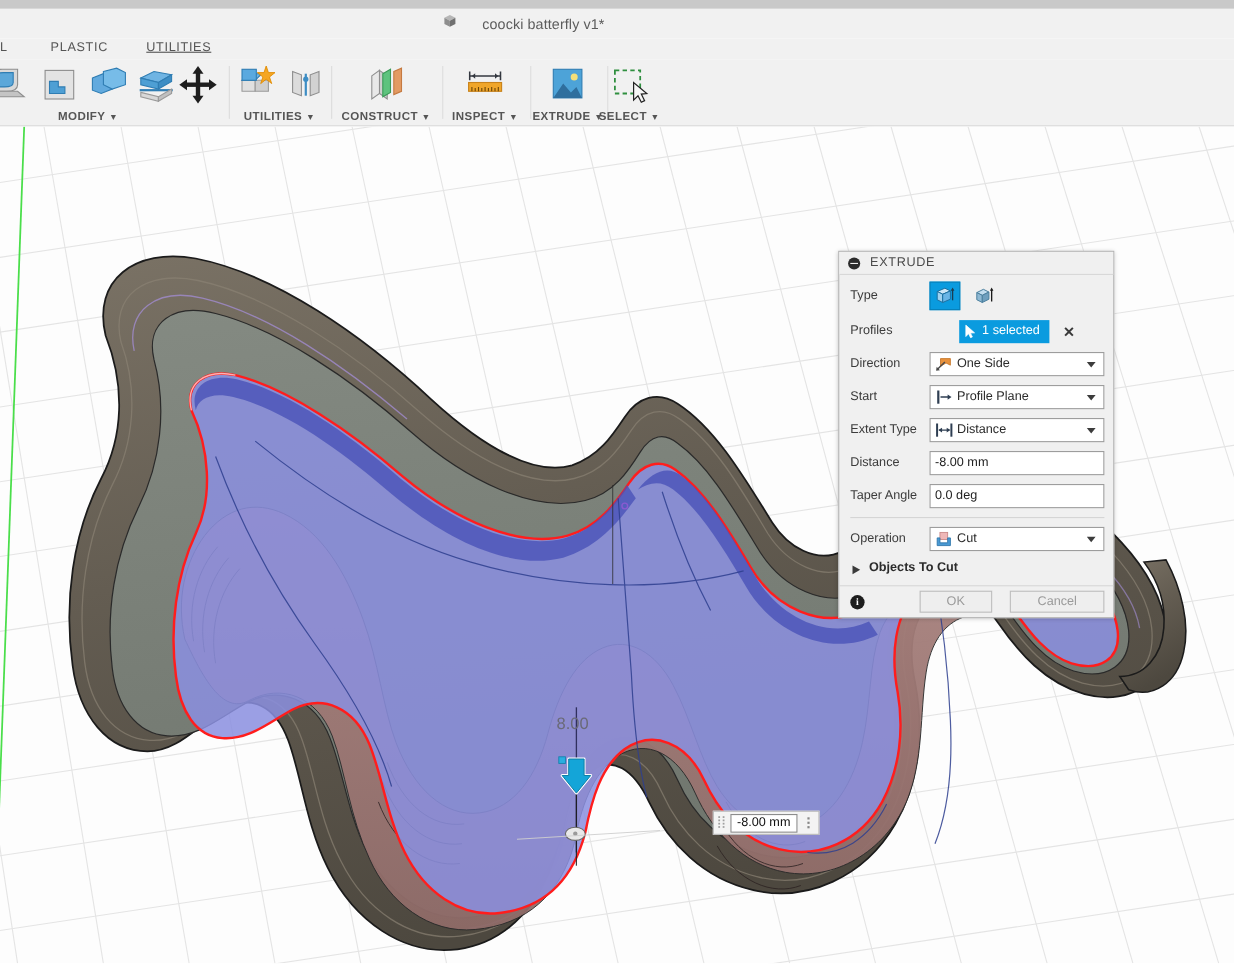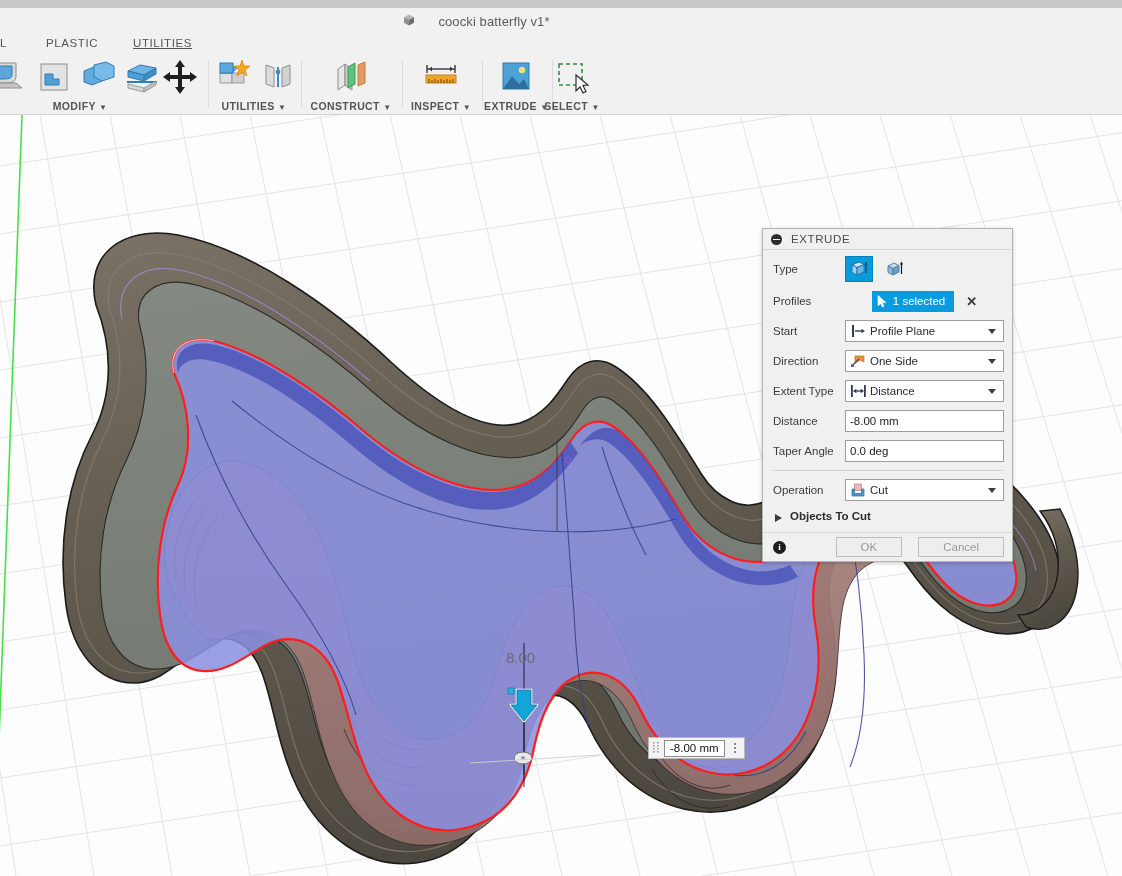--- a/index.html
+++ b/index.html
@@ -738,48 +738,48 @@
             <svg width="11" height="13" viewBox="0 0 11 13">
               <polygon points="1,0.5 1,11 3.6,8.4 5.3,12 7,11.3 5.3,7.8 9,7.6" fill="#ffffff" stroke="#ffffff" stroke-width="0.6"></polygon>
             </svg>
             <span>1 selected</span>
           </div>
           <span class="pill-x">✕</span>
         </div>
       </div>
 
       <div class="row">
+        <div class="lbl">Direction</div>
+        <div class="ctl">
+          <div class="combo">
+            <span class="ico">
+              <svg width="17" height="14" viewBox="0 0 17 14">
+                <polygon points="5,2 14,2 14,8 10,6 5,9" fill="#e8913c" stroke="#c06d1c" stroke-width="0.7"></polygon>
+                <line x1="2" y1="12" x2="9" y2="5" stroke="#4a4a4a" stroke-width="1.3"></line>
+                <polygon points="1,13 1.5,9.5 4.5,12.5" fill="#4a4a4a"></polygon>
+              </svg>
+            </span>
+            <span class="txt">One Side</span>
+            <span class="caret"></span>
+          </div>
+        </div>
+      </div>
+
+      <div class="row">
         <div class="lbl">Start</div>
         <div class="ctl">
           <div class="combo">
             <span class="ico">
               <svg width="17" height="14" viewBox="0 0 17 14">
                 <rect x="2" y="1" width="2" height="12" fill="#2e3e52"></rect>
                 <line x1="5" y1="7" x2="13" y2="7" stroke="#2e3e52" stroke-width="1.4"></line>
                 <polygon points="15,7 11.5,4.7 11.5,9.3" fill="#2e3e52"></polygon>
               </svg>
             </span>
             <span class="txt">Profile Plane</span>
-            <span class="caret"></span>
-          </div>
-        </div>
-      </div>
-
-      <div class="row">
-        <div class="lbl">Direction</div>
-        <div class="ctl">
-          <div class="combo">
-            <span class="ico">
-              <svg width="17" height="14" viewBox="0 0 17 14">
-                <polygon points="5,2 14,2 14,8 10,6 5,9" fill="#e8913c" stroke="#c06d1c" stroke-width="0.7"></polygon>
-                <line x1="2" y1="12" x2="9" y2="5" stroke="#4a4a4a" stroke-width="1.3"></line>
-                <polygon points="1,13 1.5,9.5 4.5,12.5" fill="#4a4a4a"></polygon>
-              </svg>
-            </span>
-            <span class="txt">One Side</span>
             <span class="caret"></span>
           </div>
         </div>
       </div>
 
       <div class="row">
         <div class="lbl">Extent Type</div>
         <div class="ctl">
           <div class="combo">
             <span class="ico">

